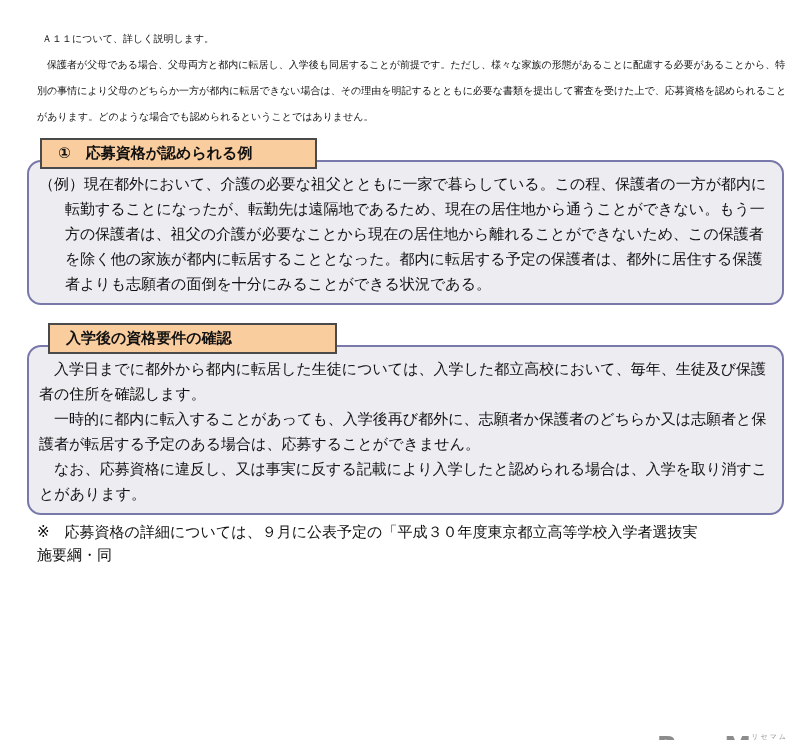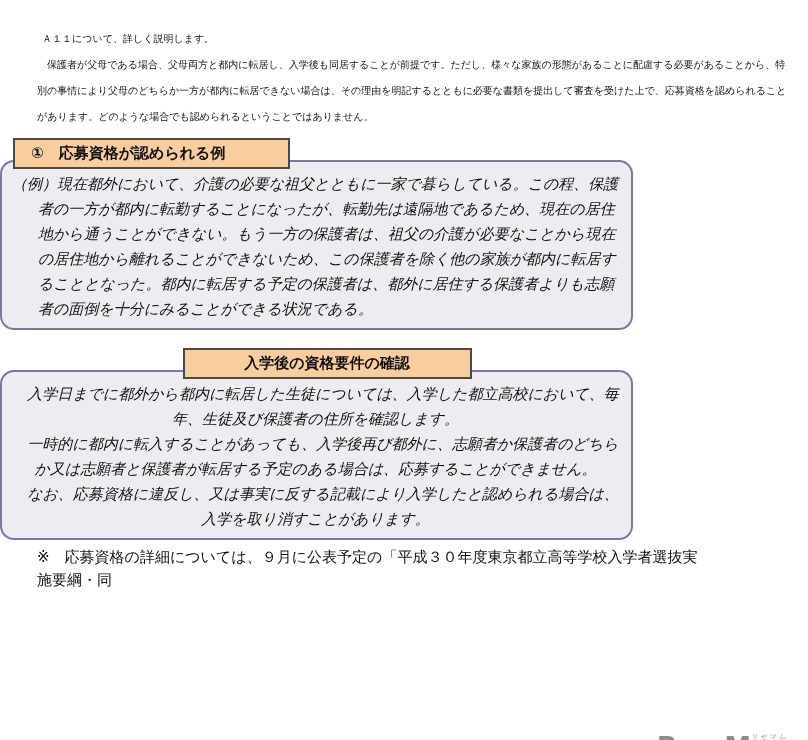--- a/index.html
+++ b/index.html
@@ -10,38 +10,38 @@
   }
   .page { position: relative; width: 808px; height: 740px; }
 
   
   .intro { margin: 26px 20px 0 37px; font-size: 10px; line-height: 26px; }
   .intro p { margin: 0; }
   .intro .line1 { text-indent: 0.5em; }
   .intro .para  { text-indent: 1em; }
 
   
-  .section { width: 633px; }
+  .section { margin-left: 27px; width: 757px; }
   .sec-1 { margin-top: 8px; }
   .sec-2 { margin-top: 8px; }
-  .sec-3 { margin-top: 18px; text-align: center; }
+  .sec-3 { margin-top: 18px; }
   .tab {
     display: inline-block; position: relative; z-index: 2;
     margin-left: 13px; box-sizing: border-box; min-width: 277px;
     background: #FACD9F; border: 2px solid #4A4A4A;
     font-size: 15px; font-weight: bold; line-height: 21px;
     padding: 3px 16px 3px 16px;
   }
   .sec-3 .tab { margin-left: 21px; min-width: 289px; }
   .box {
     position: relative; z-index: 1; margin-top: -9px; box-sizing: border-box;
     background: #ECECF1; border: 2px solid #7878AB; border-radius: 14px;
     padding: 10px 12px 6px 10px; font-size: 15px; line-height: 25px;
   }
-  .box p { margin: 0; font-style: italic; }
+  .box p { margin: 0; }
   .hanging { padding-left: 26px; text-indent: -26px; }
   .lead { text-indent: 1em; }
   .bullet { text-indent: 0; }
   .para { text-indent: 1em; }
 
   
   .footnote { margin: 6px 110px 0 37px; font-size: 15px; line-height: 23px; }
   .footnote p { margin: 0; }
 
   

